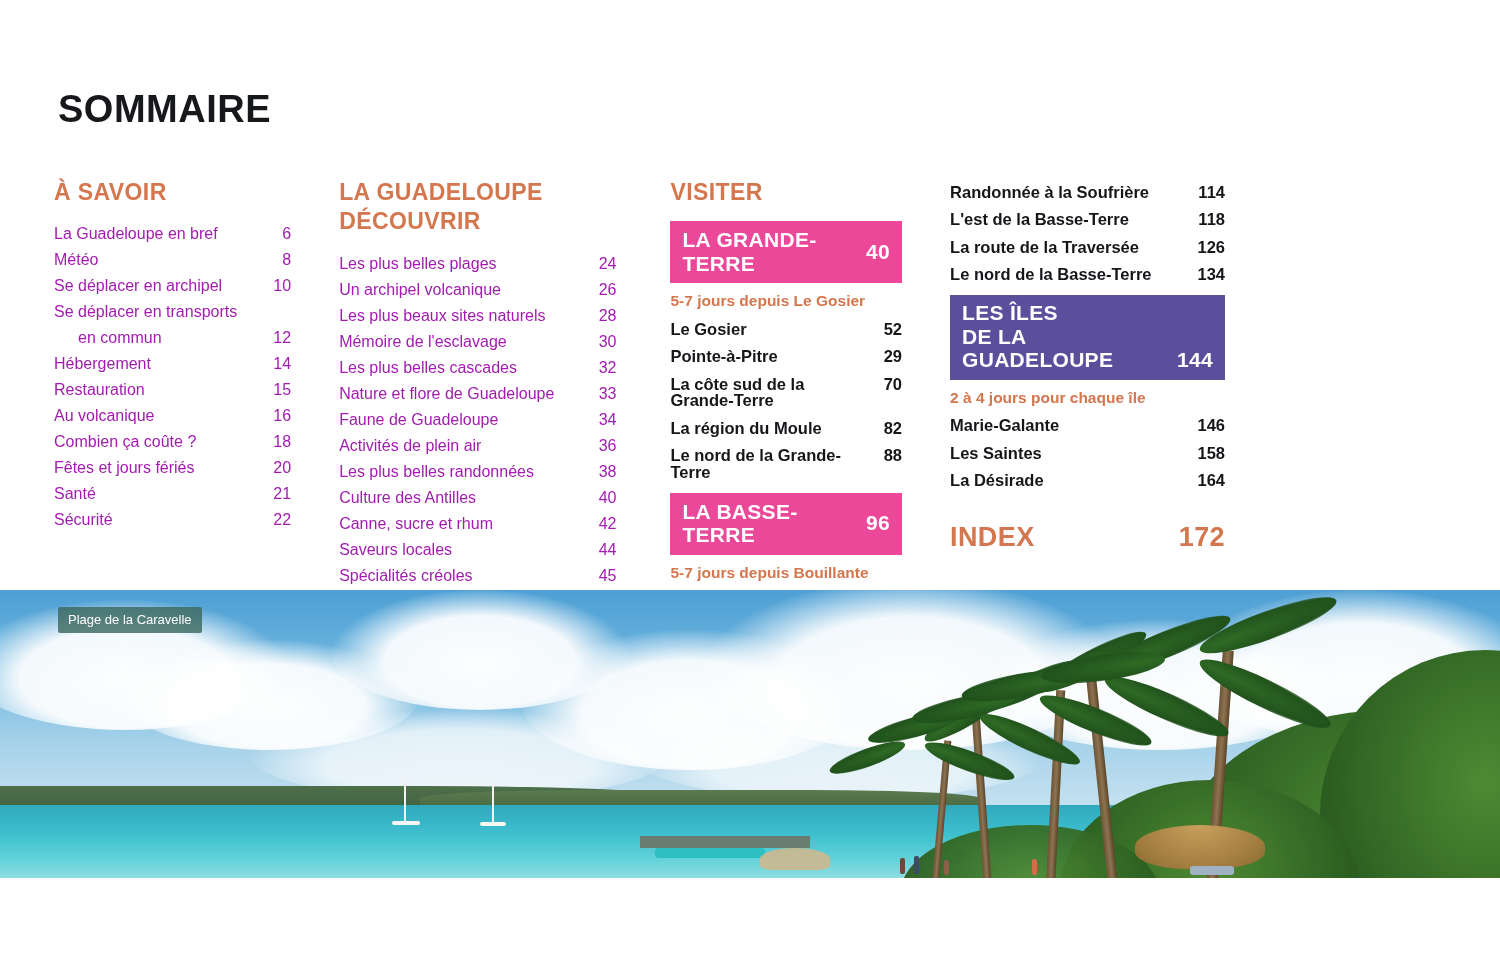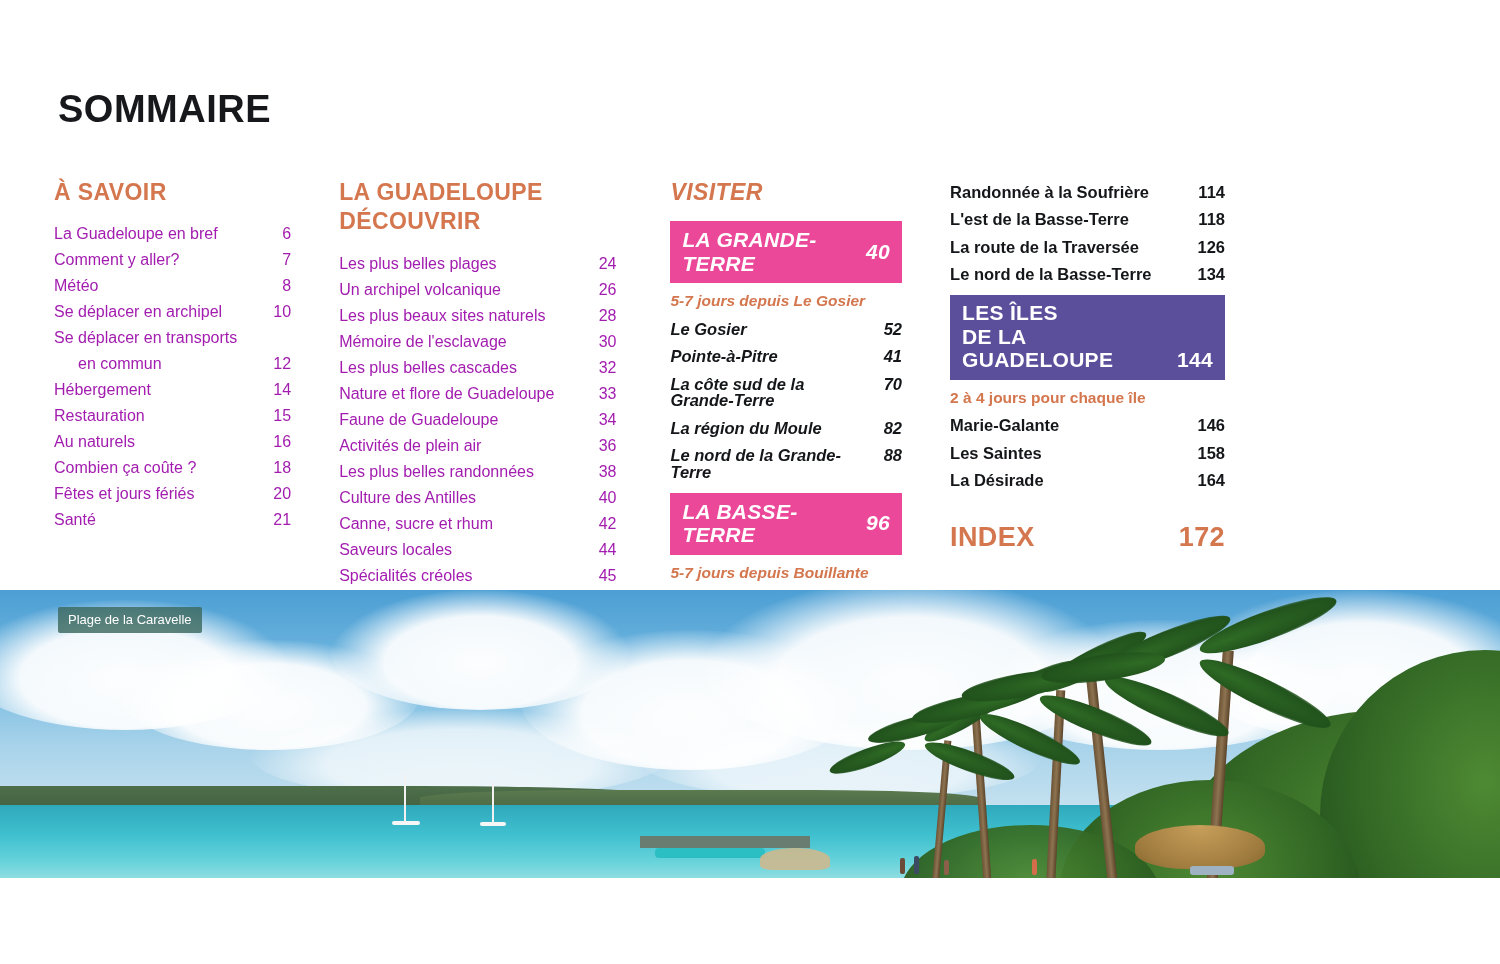--- a/index.html
+++ b/index.html
@@ -23,21 +23,21 @@
 
   .columns {
     position: absolute;
     left: 0; top: 178px;
     width: 1225px;
     display: flex;
   }
   .col { position: relative; }
   .col-1 { width: 355px; padding-left: 54px; }
   .col-2 { width: 400px; padding-left: 48px; }
-  .col-3 { width: 348px; padding-left: 54px; font-style: italic; }
+  .col-3 { width: 348px; padding-left: 54px; }
   .col-4 { width: 397px; padding-left: 48px; }
 
   .sec-head {
     color: #d4764e;
     font-weight: 700;
     font-size: 23px;
     letter-spacing: 0.4px;
     line-height: 1.28;
     margin-bottom: 14px;
   }
@@ -183,24 +183,20 @@
   <div class="columns">
 
     <div class="col col-1">
       <div class="sec-head">À SAVOIR</div>
       <ul class="toc plain">
         <li class="row">
           <span class="label">La Guadeloupe en bref</span>
           <span class="pg">6</span>
         </li>
         <li class="row">
-          <span class="label">Comment y aller?</span>
-          <span class="pg">7</span>
-        </li>
-        <li class="row">
           <span class="label">Météo</span>
           <span class="pg">8</span>
         </li>
         <li class="row">
           <span class="label">Se déplacer en archipel</span>
           <span class="pg">10</span>
         </li>
         <li class="row">
           <span class="label">Se déplacer en transports</span>
           <span class="pg"></span>
@@ -211,34 +207,38 @@
         </li>
         <li class="row">
           <span class="label">Hébergement</span>
           <span class="pg">14</span>
         </li>
         <li class="row">
           <span class="label">Restauration</span>
           <span class="pg">15</span>
         </li>
         <li class="row">
-          <span class="label">Au naturels</span>
+          <span class="label">Au volcanique</span>
           <span class="pg">16</span>
         </li>
         <li class="row">
           <span class="label">Combien ça coûte ?</span>
           <span class="pg">18</span>
         </li>
         <li class="row">
           <span class="label">Fêtes et jours fériés</span>
           <span class="pg">20</span>
         </li>
         <li class="row">
           <span class="label">Santé</span>
           <span class="pg">21</span>
+        </li>
+        <li class="row">
+          <span class="label">Sécurité</span>
+          <span class="pg">22</span>
         </li>
       </ul>
     </div>
 
     <div class="col col-2">
       <div class="sec-head">
         <div>LA GUADELOUPE</div>
         <div>DÉCOUVRIR</div>
       </div>
       <ul class="toc plain">
@@ -310,21 +310,21 @@
       </div>
       <div class="sub-note">5-7 jours depuis Le Gosier</div>
 
       <ul class="toc bold">
         <li class="row">
           <span class="label">Le Gosier</span>
           <span class="pg">52</span>
         </li>
         <li class="row">
           <span class="label">Pointe-à-Pitre</span>
-          <span class="pg">41</span>
+          <span class="pg">29</span>
         </li>
         <li class="row">
           <span class="label">La côte sud de la Grande-Terre</span>
           <span class="pg">70</span>
         </li>
         <li class="row">
           <span class="label">La région du Moule</span>
           <span class="pg">82</span>
         </li>
         <li class="row">

